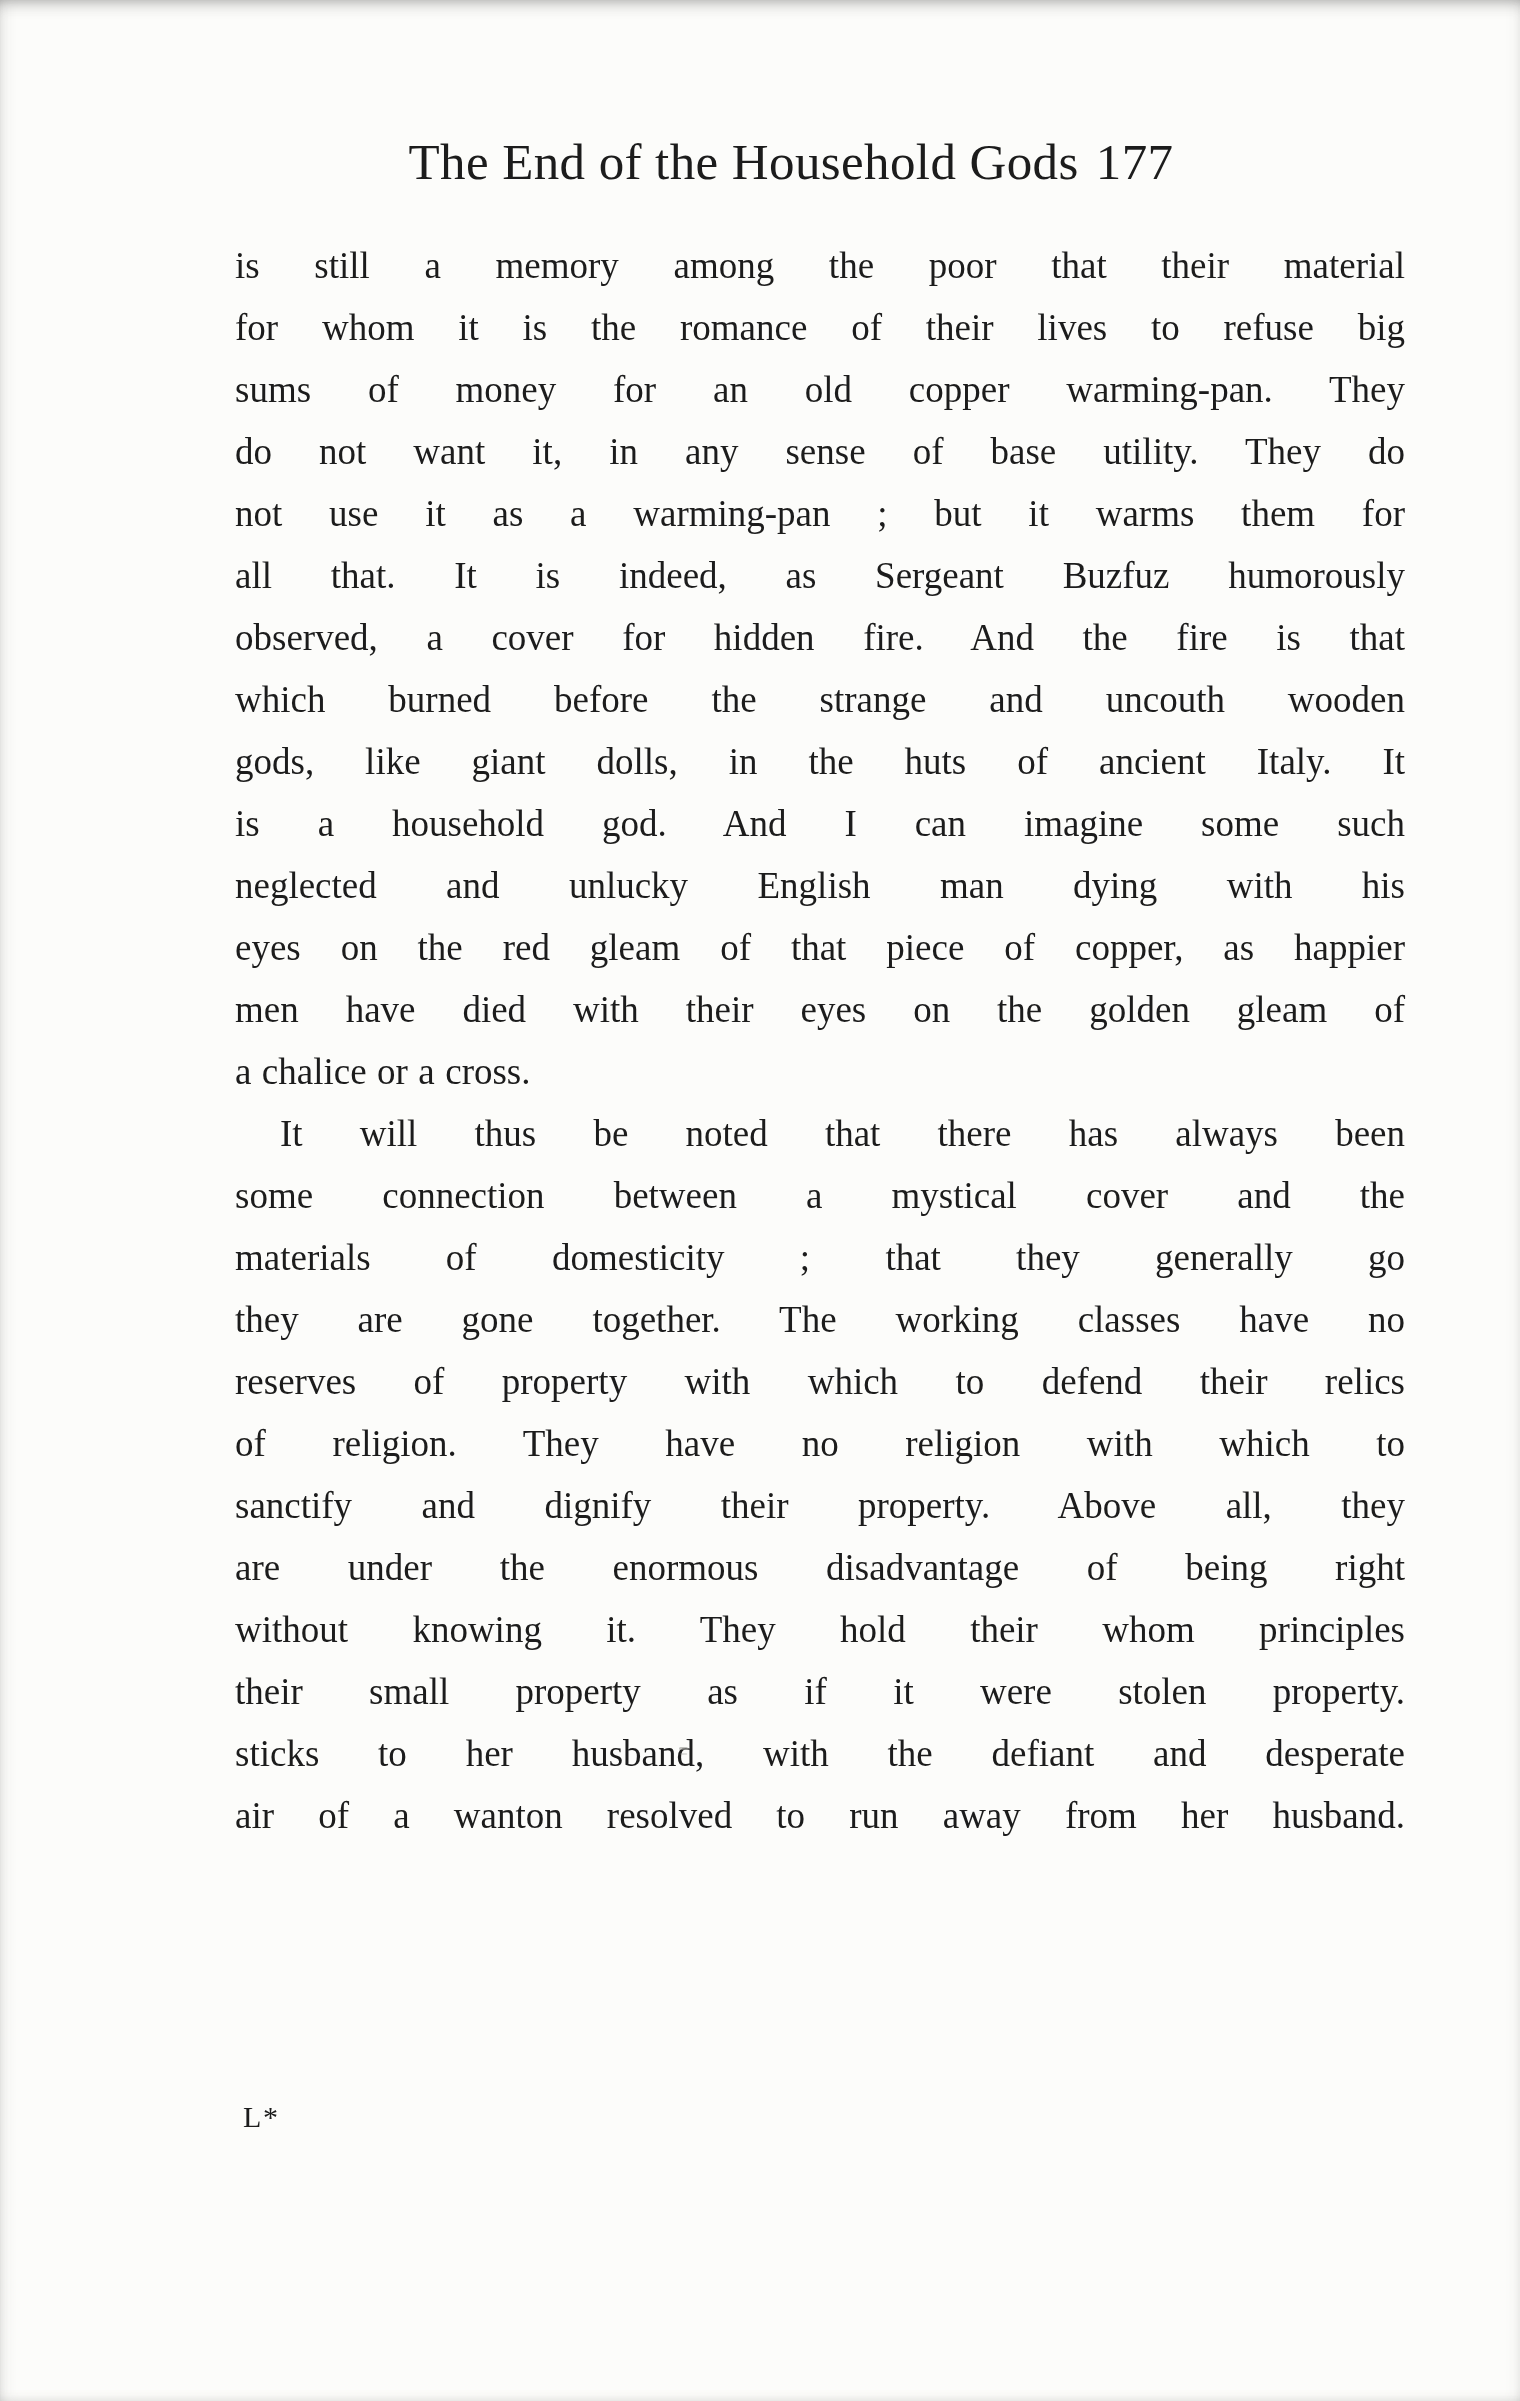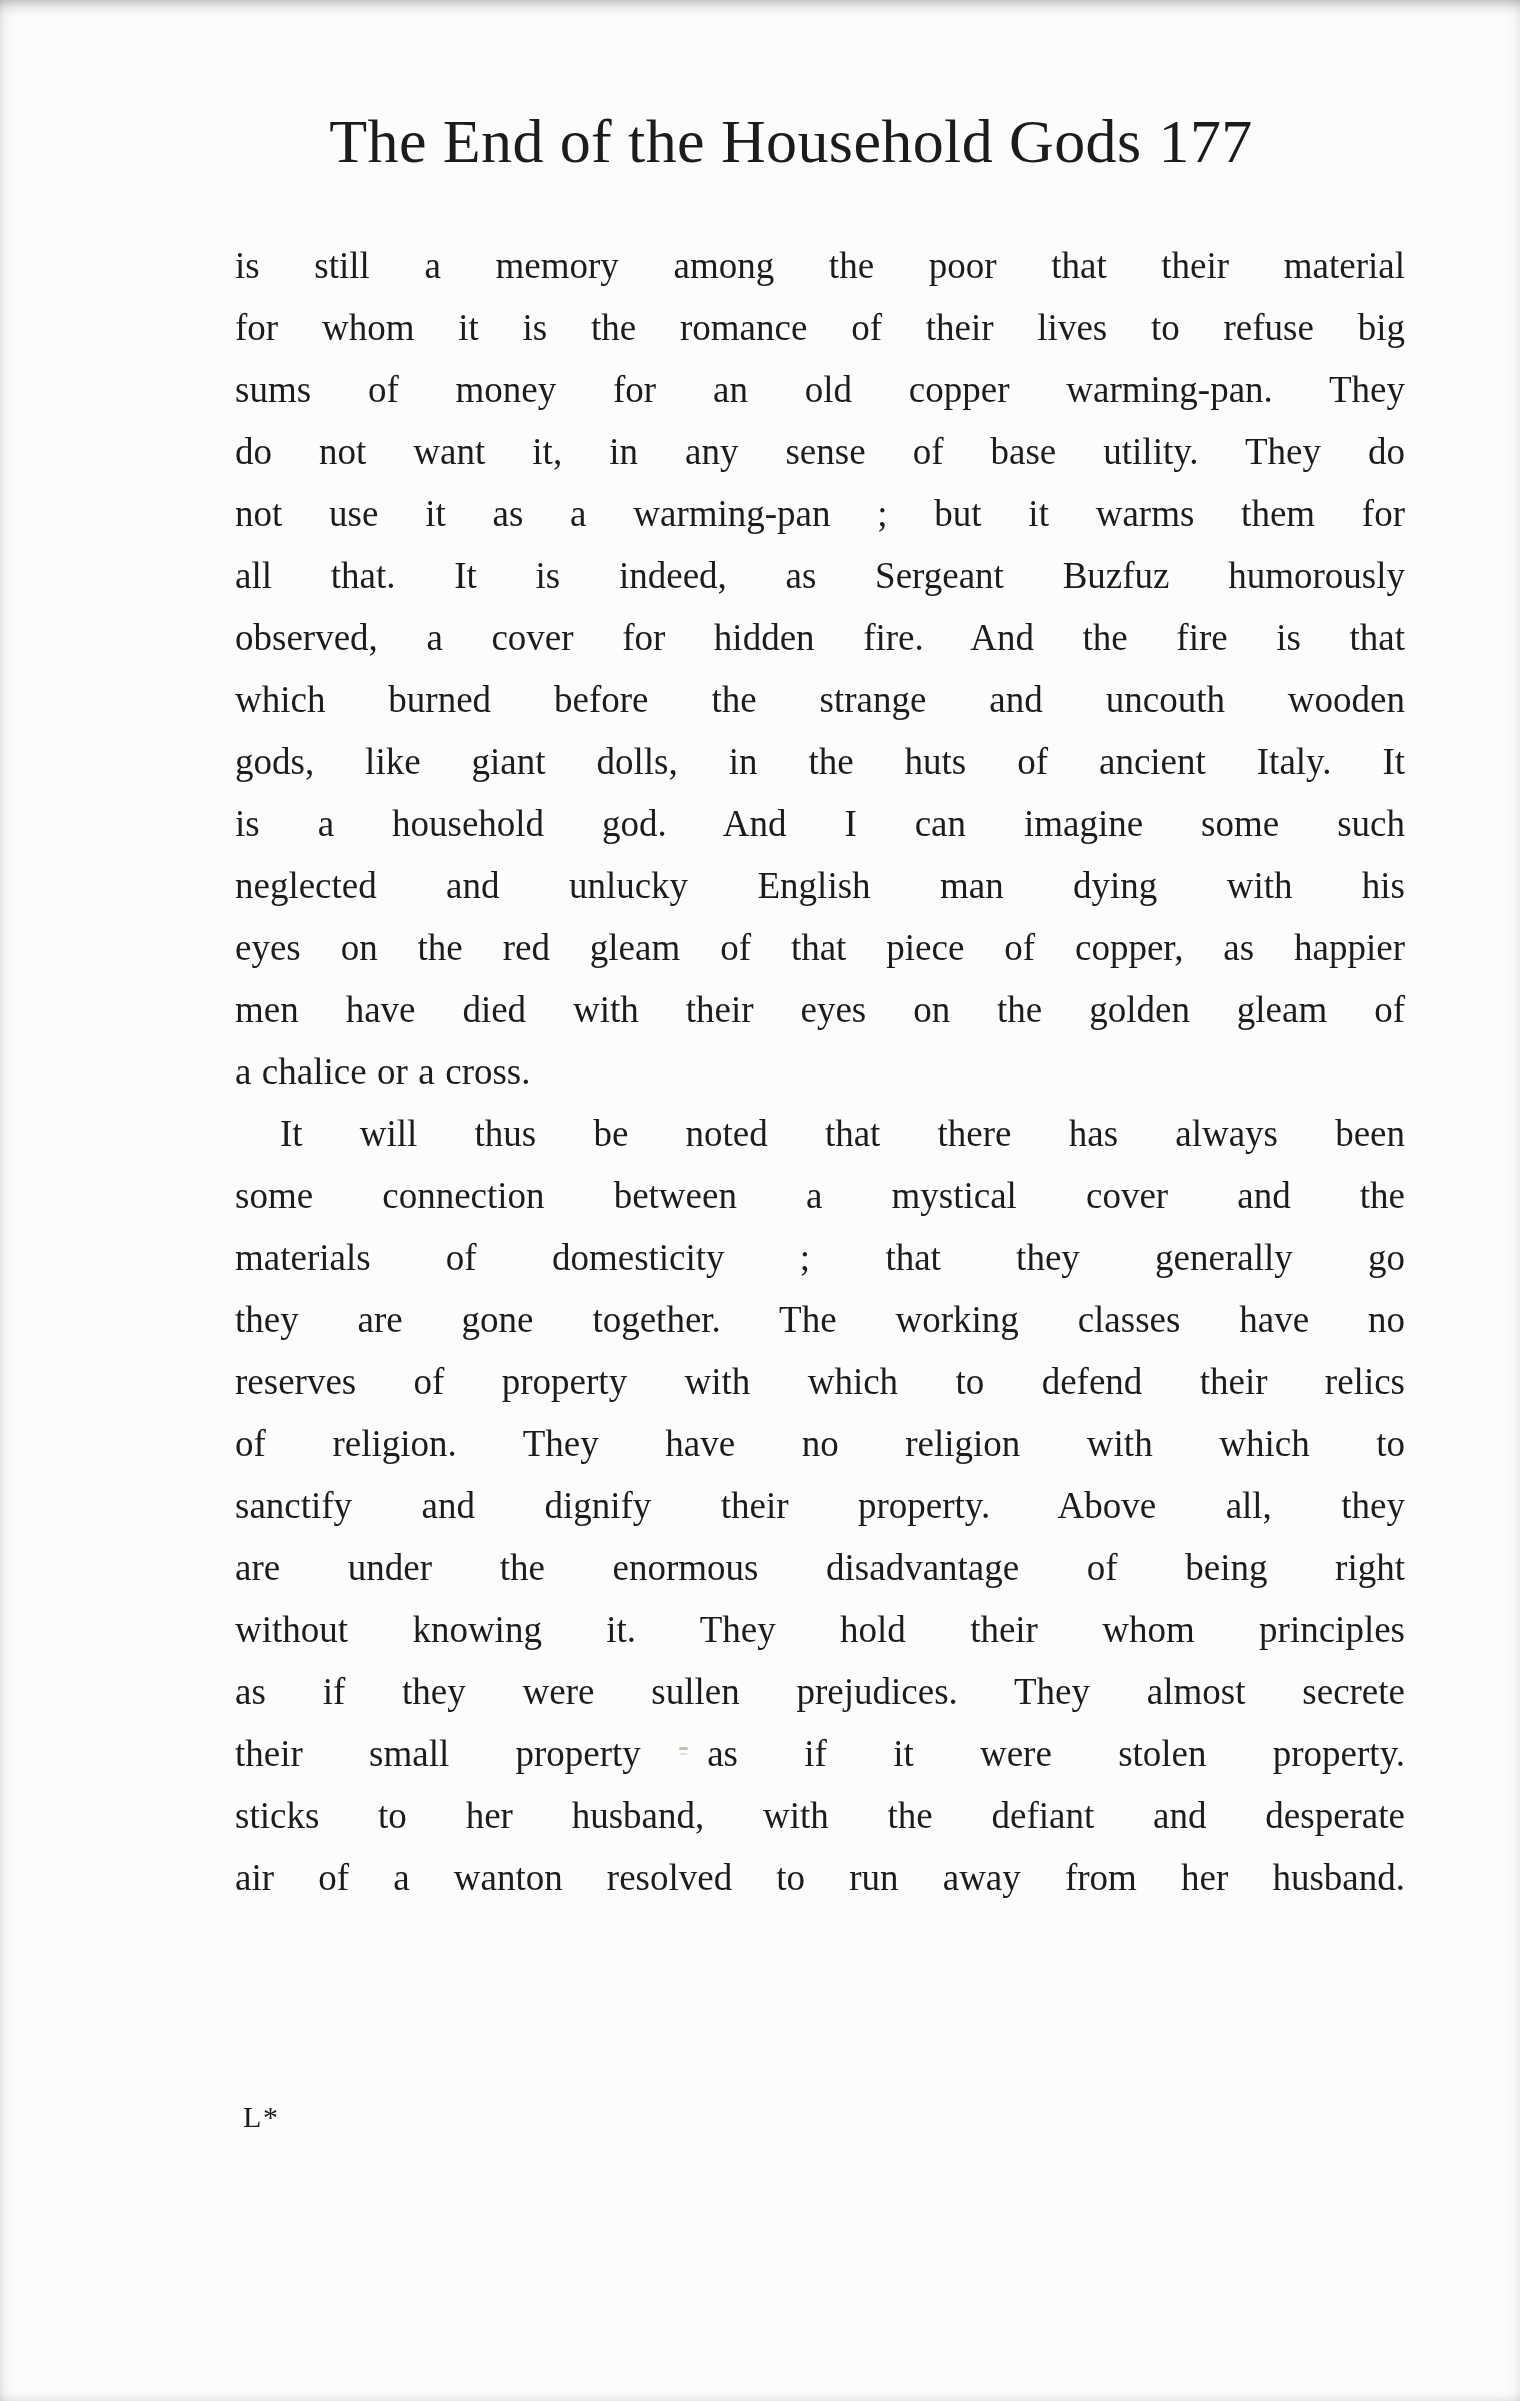--- a/index.html
+++ b/index.html
@@ -20,25 +20,25 @@
     color: #1c1c1c;
     overflow: hidden;
     box-shadow:
       inset 0 12.5px 15.7px -11px rgba(60,60,60,0.45),
       inset 11px 0 20.4px -15.7px rgba(60,60,60,0.25),
       inset -11px 0 20.4px -15.7px rgba(60,60,60,0.2),
       inset 0 -7.8px 14px -11px rgba(60,60,60,0.25);
   }
   .header {
     position: absolute;
-    top: 104px;
+    top: 125px;
     left: 176px;
     width: 1230px;
     text-align: center;
-    font-size: 62px;
+    font-size: 51px;
     line-height: 75px;
     white-space: nowrap;
     letter-spacing: 0.4px;
   }
   .header .pagenum {
     margin-left: 17px;
   }
   .text-block {
     position: absolute;
     top: 235px;
@@ -108,21 +108,20 @@
       <div>
         <div class="line indent">It will thus be noted that there has always been</div>
         <div class="line">some connection between a mystical cover and the</div>
         <div class="line">materials of domesticity ;  that they generally go</div>
         <div class="line">they are gone together.  The working classes have no</div>
         <div class="line">reserves of property with which to defend their relics</div>
         <div class="line">of religion.  They have no religion with which to</div>
         <div class="line">sanctify and dignify their property.  Above all, they</div>
         <div class="line">are under the enormous disadvantage of being right</div>
         <div class="line">without knowing it.  They hold their whom principles</div>
-        <div class="line">as if they were sullen prejudices.  They almost secrete</div>
         <div class="line">their small property as if it were stolen property.</div>
         <div class="line">sticks to her husband, with the defiant and desperate</div>
         <div class="line">air of a wanton resolved to run away from her husband.</div>
       </div>
     </div>
 
   <div class="artifact"></div>
 
   <div class="sig">L*</div>
 

